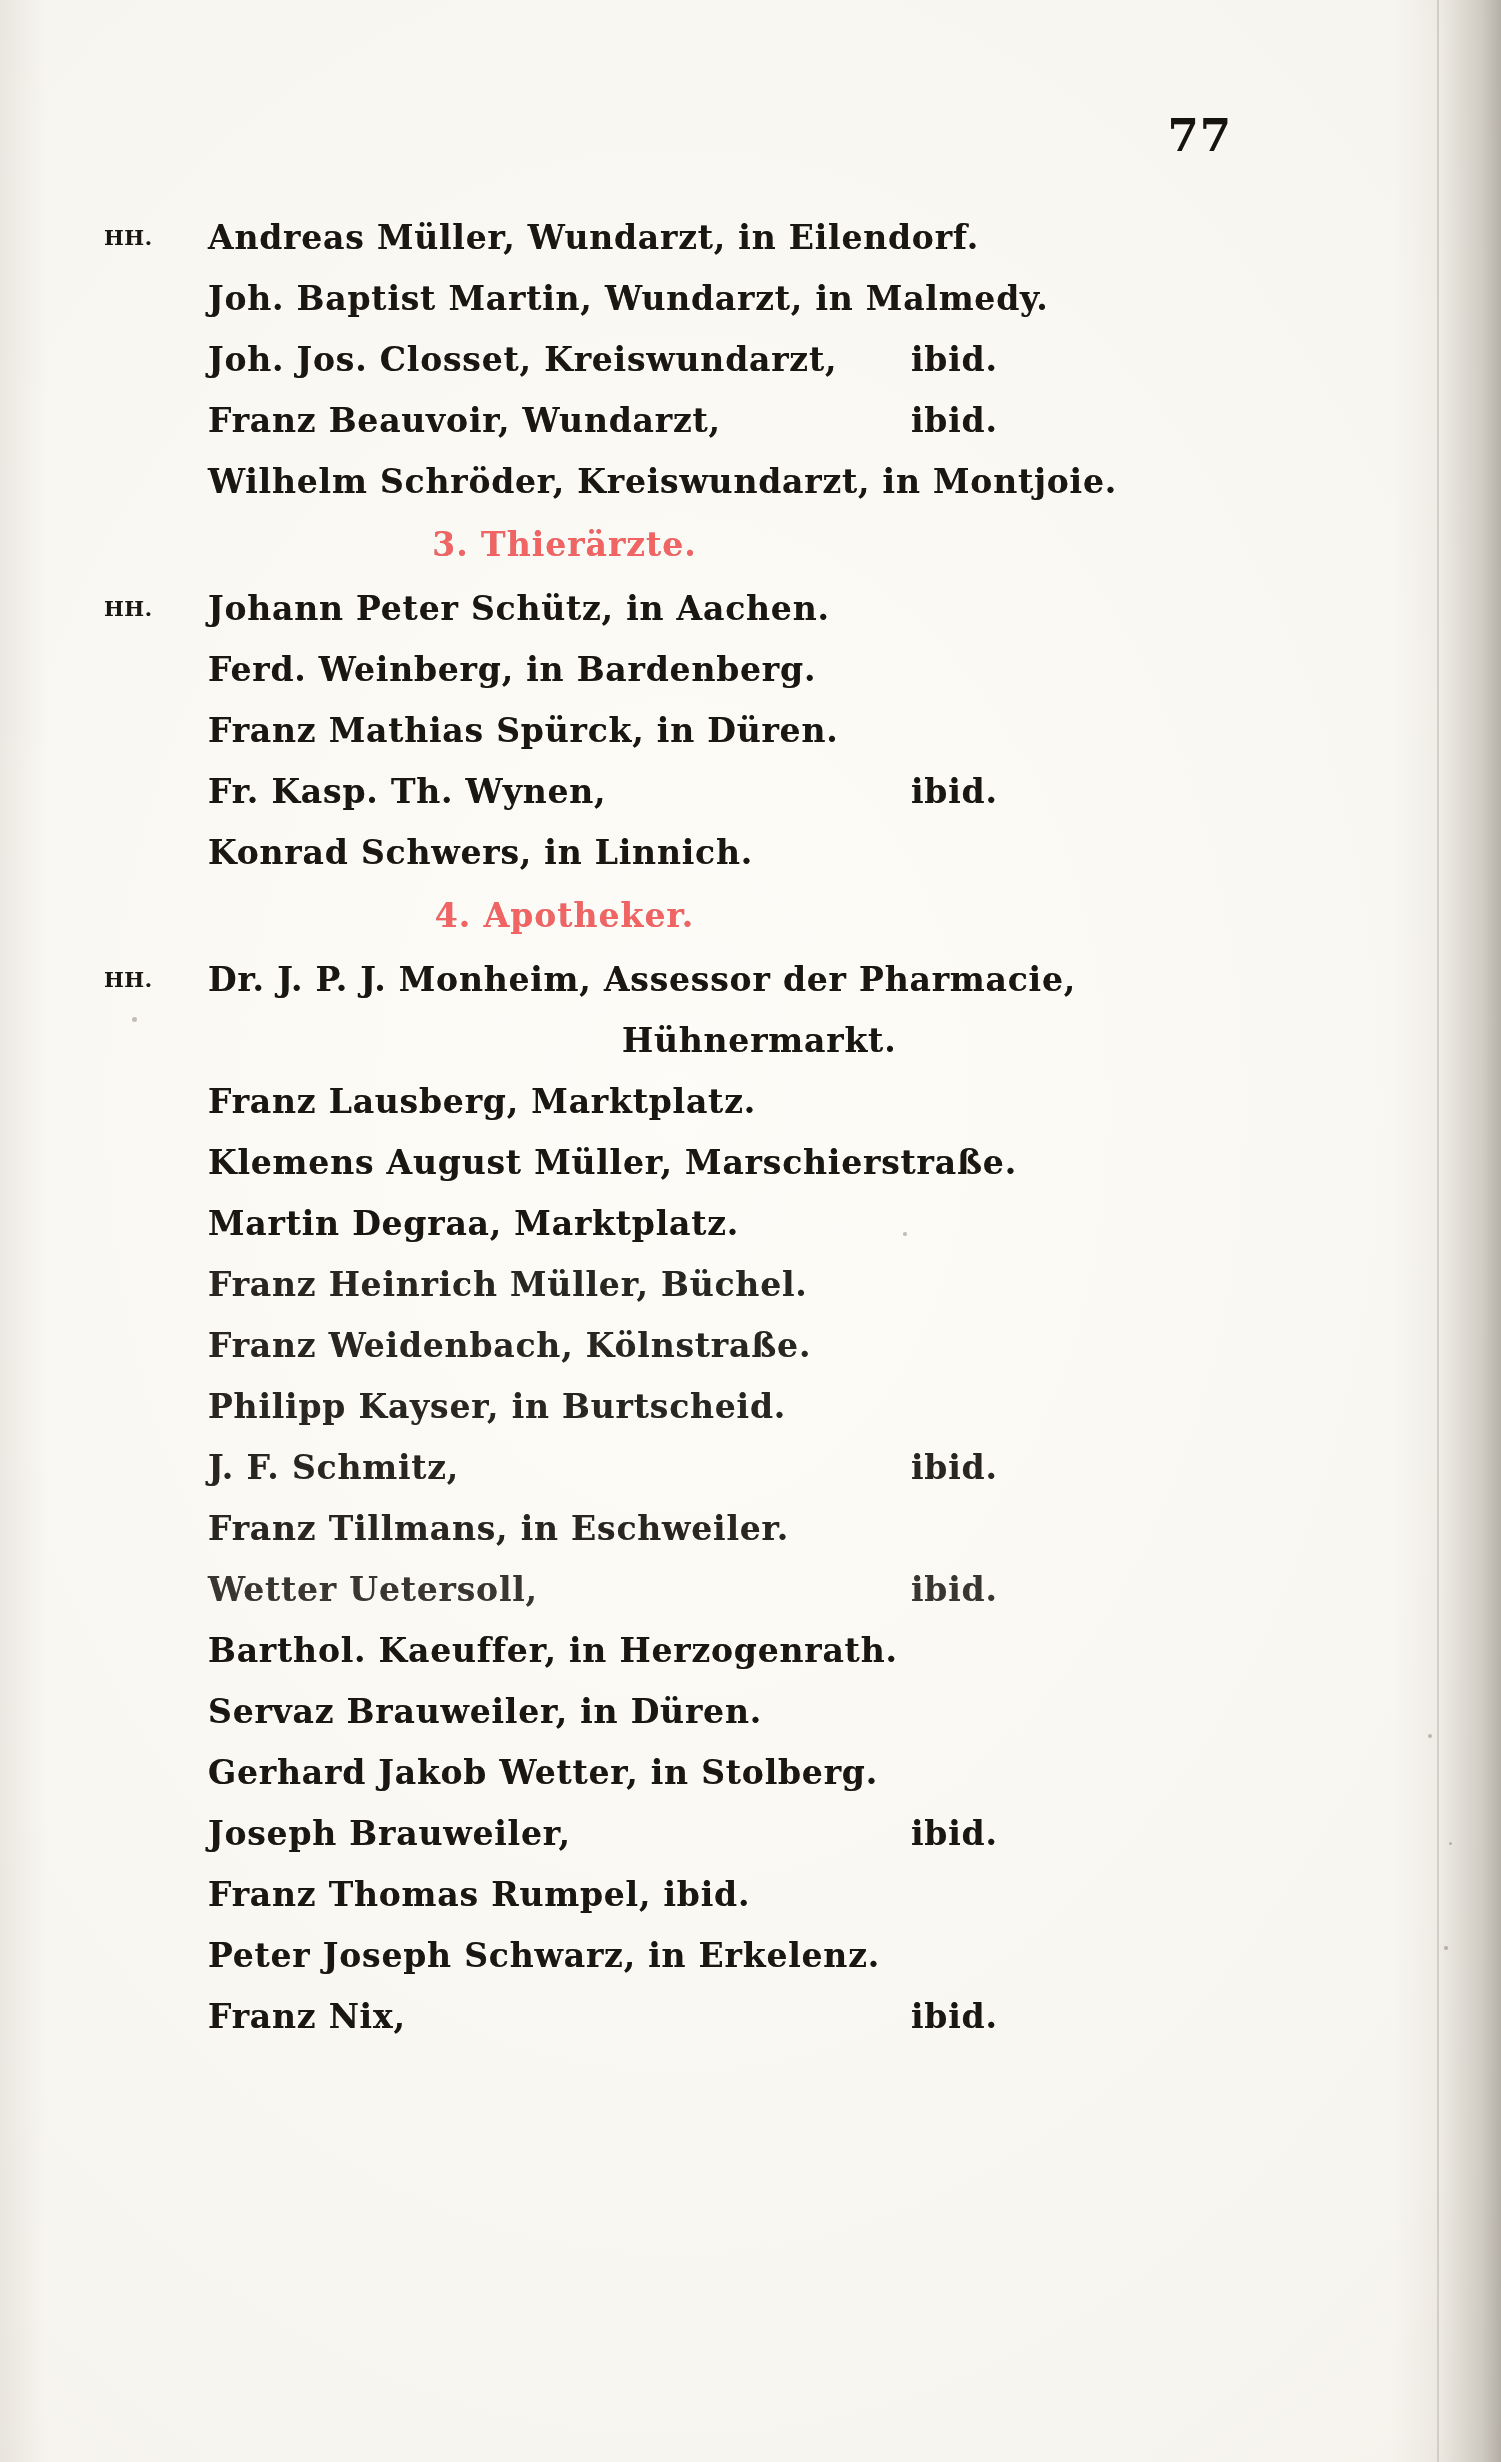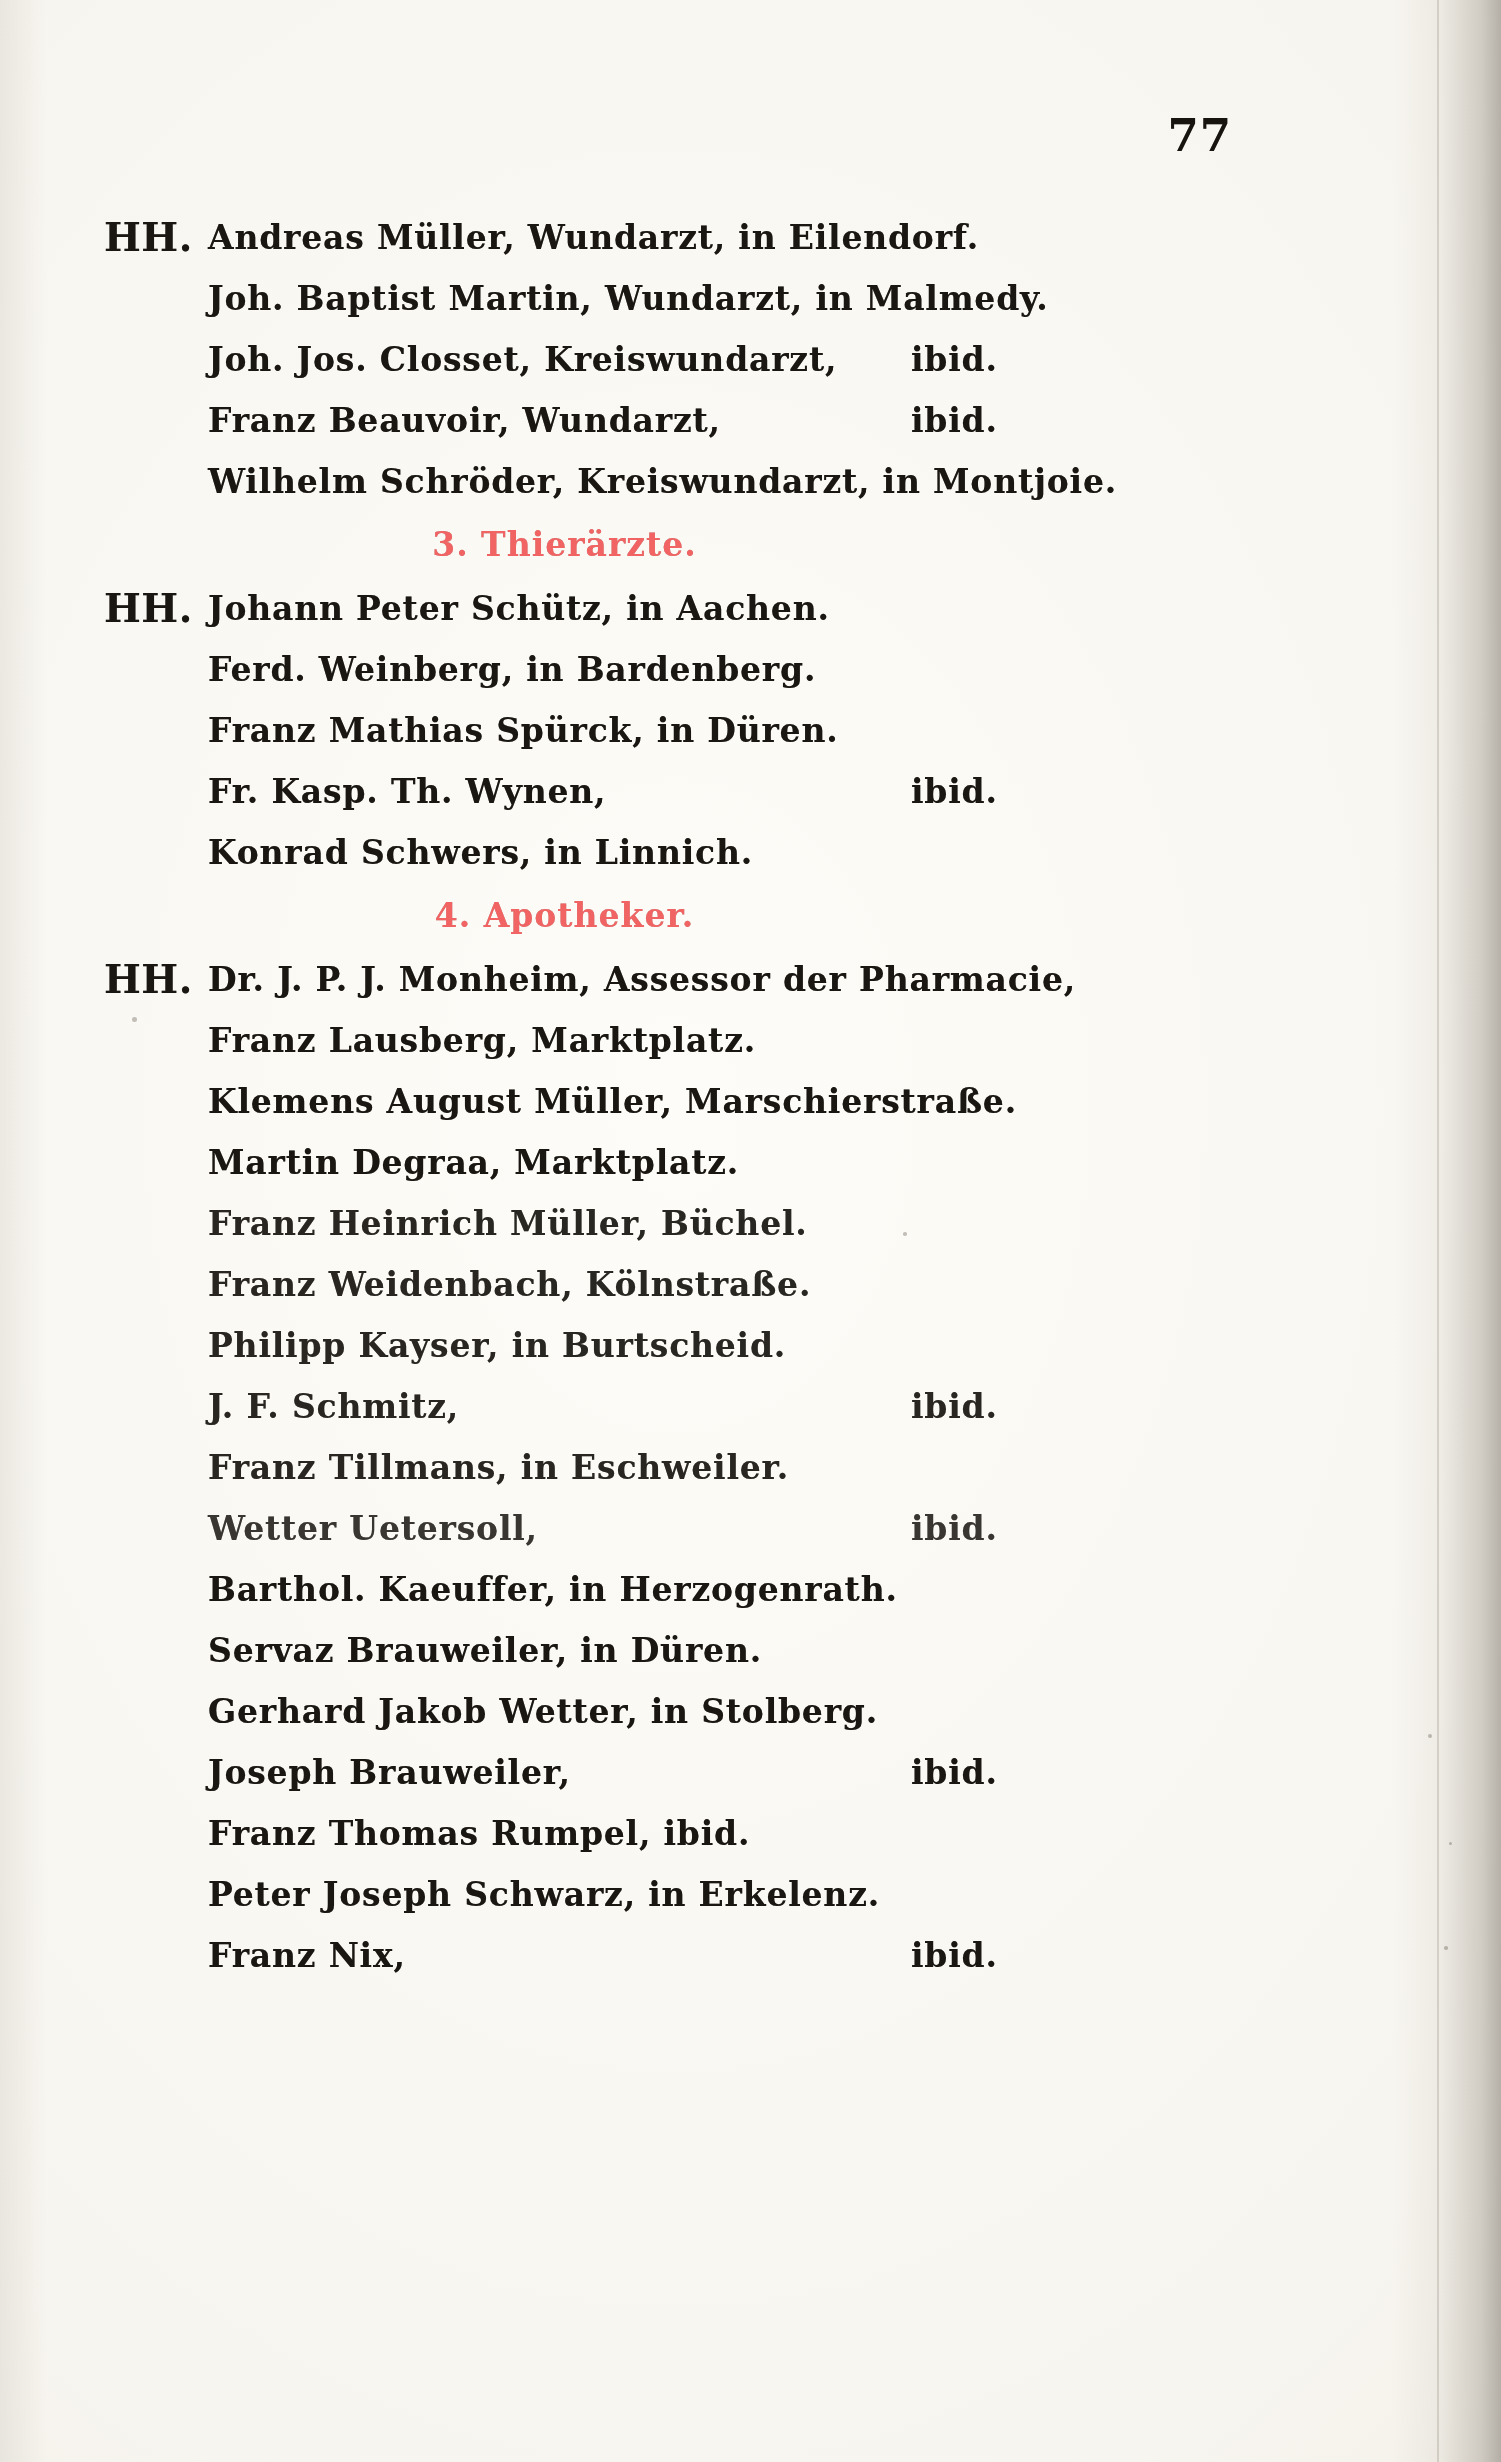--- a/index.html
+++ b/index.html
@@ -92,21 +92,21 @@
     letter-spacing: 0.8px;
     color: #1a1712;
     text-shadow: 0 0 0.6px rgba(20,16,10,0.45);
   }
 
   
   .hh {
     position: absolute;
     left: 0px;
     top: 0;
-    font-size: 39px;
+    font-size: 21px;
     font-weight: bold;
     letter-spacing: 0.5px;
   }
 
   .body-ind {
     display: inline-block;
     padding-left: 104px;
   }
 
   .with-ibid {
@@ -171,20 +171,21 @@
       <div class="line with-ibid"><span class="body-ind">Franz Beauvoir, Wundarzt,</span><span class="ibid" style="left: 807px;">ibid.</span></div>
       <div class="line with-ibid"><span class="body-ind">Wilhelm Schröder, Kreiswundarzt, in Montjoie.</span></div>
       <div class="heading faded">3. Thierärzte.</div>
       <div class="line with-ibid"><span class="hh">HH.</span><span class="body-ind">Johann Peter Schütz, in Aachen.</span></div>
       <div class="line with-ibid"><span class="body-ind">Ferd. Weinberg, in Bardenberg.</span></div>
       <div class="line with-ibid"><span class="body-ind">Franz Mathias Spürck, in Düren.</span></div>
       <div class="line with-ibid"><span class="body-ind">Fr. Kasp. Th. Wynen,</span><span class="ibid" style="left: 807px;">ibid.</span></div>
       <div class="line with-ibid"><span class="body-ind">Konrad Schwers, in Linnich.</span></div>
       <div class="heading faded">4. Apotheker.</div>
       <div class="line with-ibid"><span class="hh">HH.</span><span class="body-ind">Dr. J. P. J. Monheim, Assessor der Pharmacie,</span></div>
+      <div class="line with-ibid"><span class="body-ind cont">Hühnermarkt.</span></div>
       <div class="line with-ibid"><span class="body-ind">Franz Lausberg, Marktplatz.</span></div>
       <div class="line with-ibid"><span class="body-ind">Klemens August Müller, Marschierstraße.</span></div>
       <div class="line with-ibid"><span class="body-ind">Martin Degraa, Marktplatz.</span></div>
       <div class="line with-ibid fade1"><span class="body-ind">Franz Heinrich Müller, Büchel.</span></div>
       <div class="line with-ibid fade1"><span class="body-ind">Franz Weidenbach, Kölnstraße.</span></div>
       <div class="line with-ibid fade1"><span class="body-ind">Philipp Kayser, in Burtscheid.</span></div>
       <div class="line with-ibid fade1"><span class="body-ind">J. F. Schmitz,</span><span class="ibid" style="left: 807px;">ibid.</span></div>
       <div class="line with-ibid fade1"><span class="body-ind">Franz Tillmans, in Eschweiler.</span></div>
       <div class="line with-ibid fade2"><span class="body-ind">Wetter Uetersoll,</span><span class="ibid" style="left: 807px;">ibid.</span></div>
       <div class="line with-ibid"><span class="body-ind">Barthol. Kaeuffer, in Herzogenrath.</span></div>

